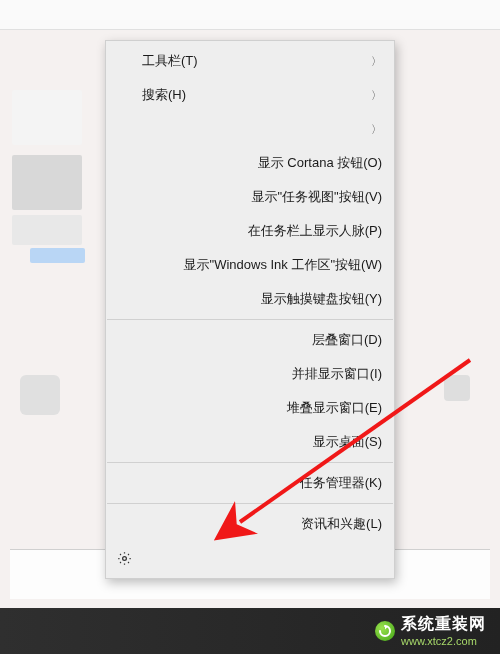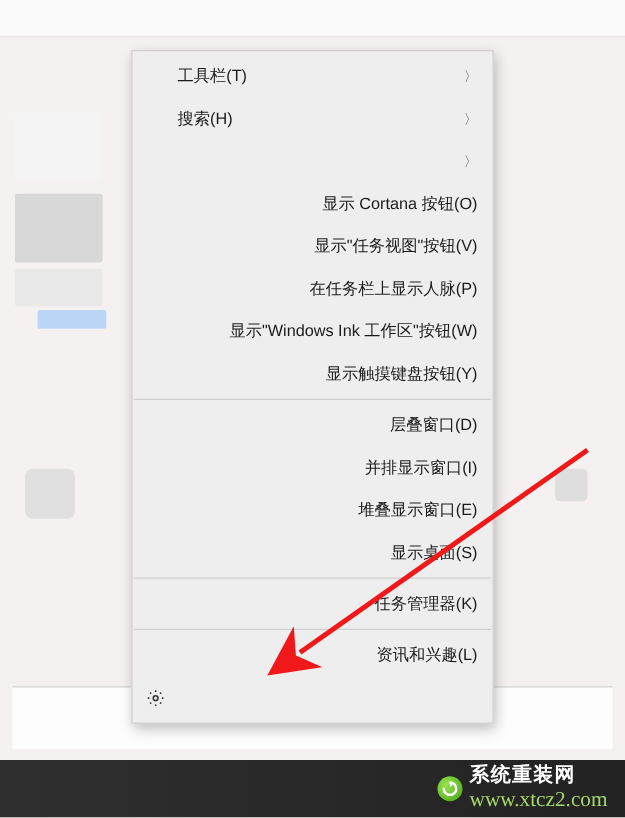--- a/index.html
+++ b/index.html
@@ -49,22 +49,22 @@
 
     
     .watermark {
       position: absolute; left: 0; right: 0; bottom: 0; height: 46px;
       background: linear-gradient(90deg, #2f2f2f, #222);
       display: flex; align-items: center; justify-content: flex-end;
       padding: 0 14px; color: #fff; gap: 6px;
     }
     .watermark .logo { width:20px; height:20px; border-radius:50%; background: radial-gradient(circle at 35% 35%, #9be24f, #3fa314); display:flex; align-items:center; justify-content:center; }
     .watermark .brand { font-size: 16px; font-weight: 700; letter-spacing: 1px; }
-    .watermark .url { font-size: 17px; color: #a7d96a; margin-top: 2px; }
-    .watermark .txt { display:flex; flex-direction:column; line-height:1.1;font-family:Liberation Serif, serif; }
+    .watermark .url { font-size: 11px; color: #a7d96a; margin-top: 2px; }
+    .watermark .txt { display:flex; flex-direction:column; line-height:1.1; }
   </style>
 </head>
 <body>
 
 <div class="bg">
   <div class="topbar"></div>
   <div class="thumb t1"></div>
   <div class="thumb t2"></div>
   <div class="thumb t3"></div>
   <div class="thumb t4"></div>

